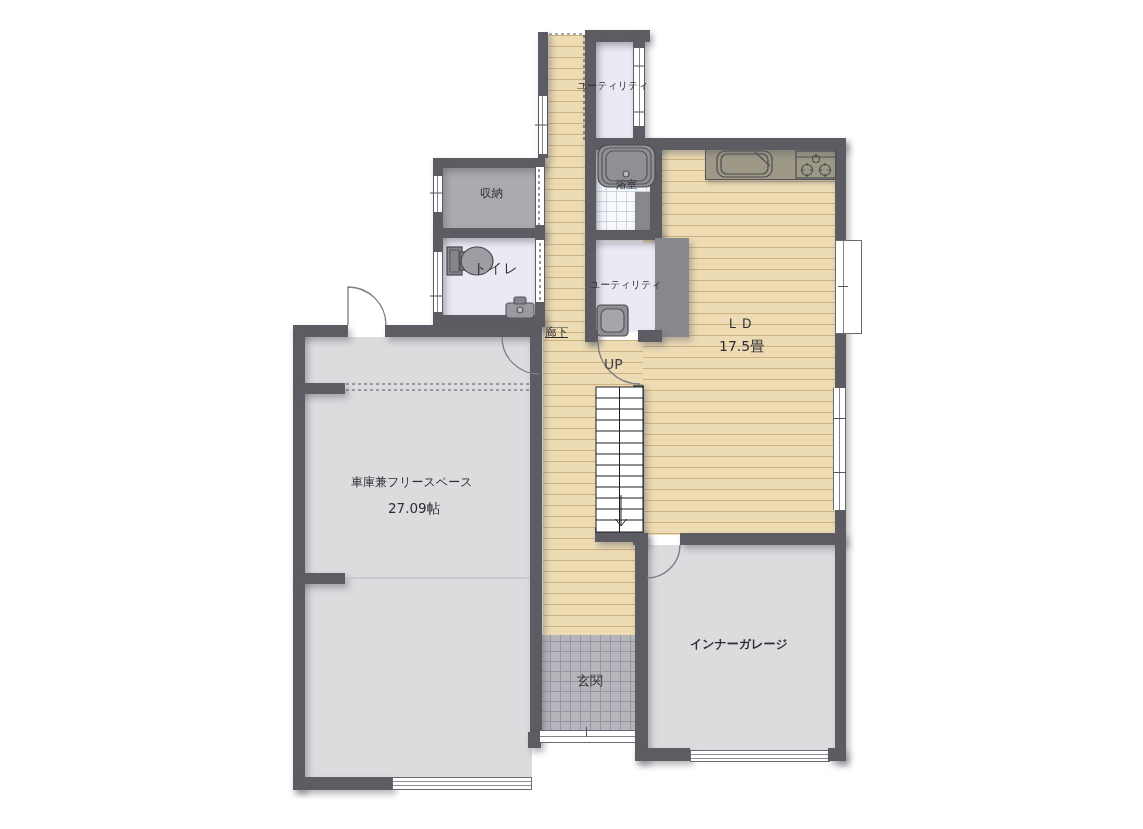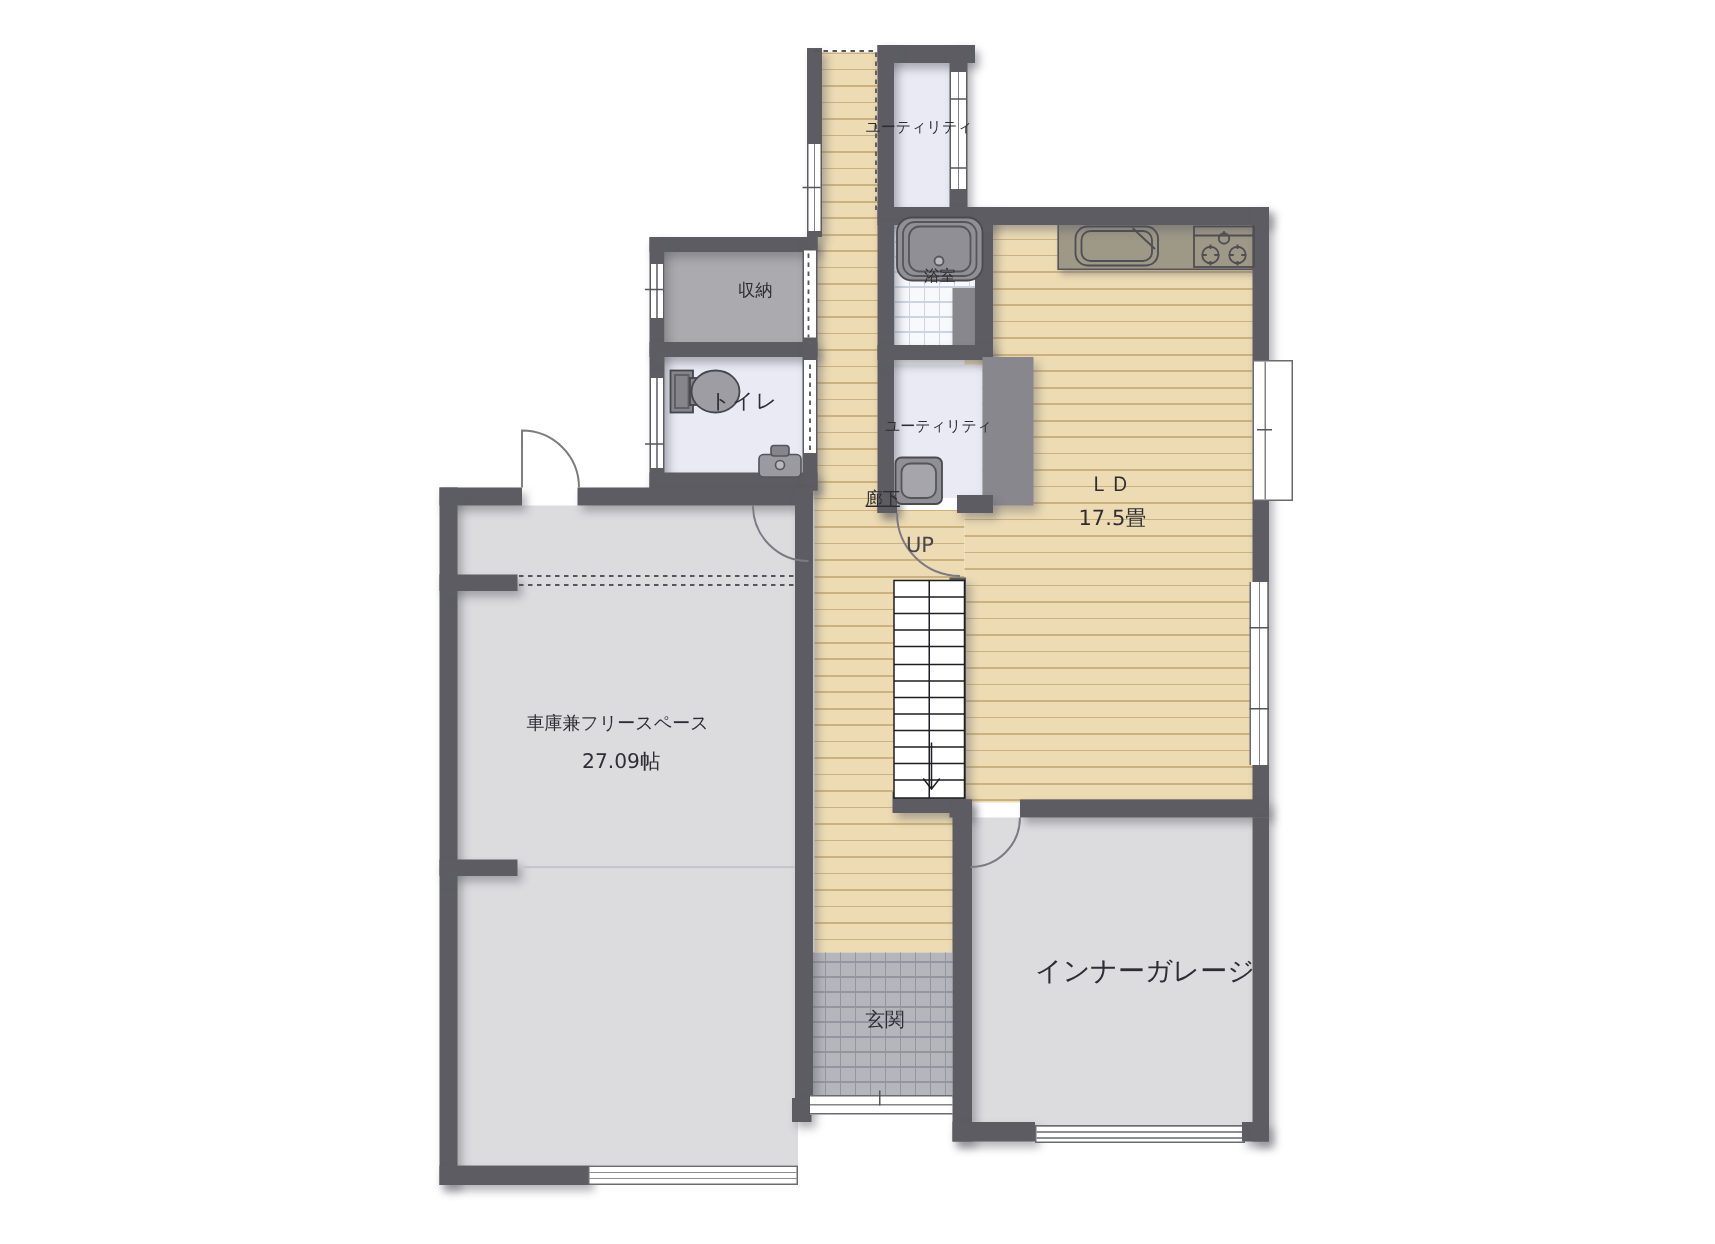--- a/index.html
+++ b/index.html
@@ -170,26 +170,26 @@
       <rect x="597" y="305" width="31" height="31" rx="4" fill="#8f8f95"></rect>
       <rect x="601" y="309" width="23" height="23" rx="6" fill="#a5a5ab" stroke="#55555b"></rect>
     </g>
 
     <g stroke="#55555b" stroke-width="1">
       <path d="M634,66h10 M634,112h10 M535,125h12 M430,296h12 M430,193h12"></path>
     </g>
   </svg>
 
   <div class="lbl" style="left:577px;top:80px;font-size:10px;">ユーティリティ</div>
-  <div class="lbl" style="left:492px;top:187px;font-size:11.5px;">収納</div>
+  <div class="lbl" style="left:480px;top:187px;font-size:11.5px;">収納</div>
   <div class="lbl" style="left:616px;top:179px;font-size:10.5px;">浴室</div>
   <div class="lbl" style="left:473px;top:261px;font-size:14px;letter-spacing:1px;">トイレ</div>
   <div class="lbl" style="left:590px;top:279px;font-size:10px;">ユーティリティ</div>
-  <div class="lbl" style="left:577px;top:326px;font-size:11.5px;text-decoration:underline;">廊下</div>
+  <div class="lbl" style="left:545px;top:326px;font-size:11.5px;text-decoration:underline;">廊下</div>
   <div class="lbl" style="left:604px;top:357px;font-size:14px;color:#46464c;">UP</div>
   <div class="lbl" style="left:726px;top:316px;font-size:14px;">ＬＤ</div>
   <div class="lbl" style="left:719px;top:339px;font-size:14px;">17.5畳</div>
   <div class="lbl" style="left:351px;top:476px;font-size:12px;">車庫兼フリースペース</div>
   <div class="lbl" style="left:388px;top:501px;font-size:13.5px;">27.09帖</div>
-  <div class="lbl" style="left:690px;top:638px;font-size:18px;">インナーガレージ</div>
+  <div class="lbl" style="left:690px;top:638px;font-size:12px;font-weight:bold;">インナーガレージ</div>
   <div class="lbl" style="left:577px;top:674px;font-size:13px;">玄関</div>
 
 </div>
 
 </body></html>

